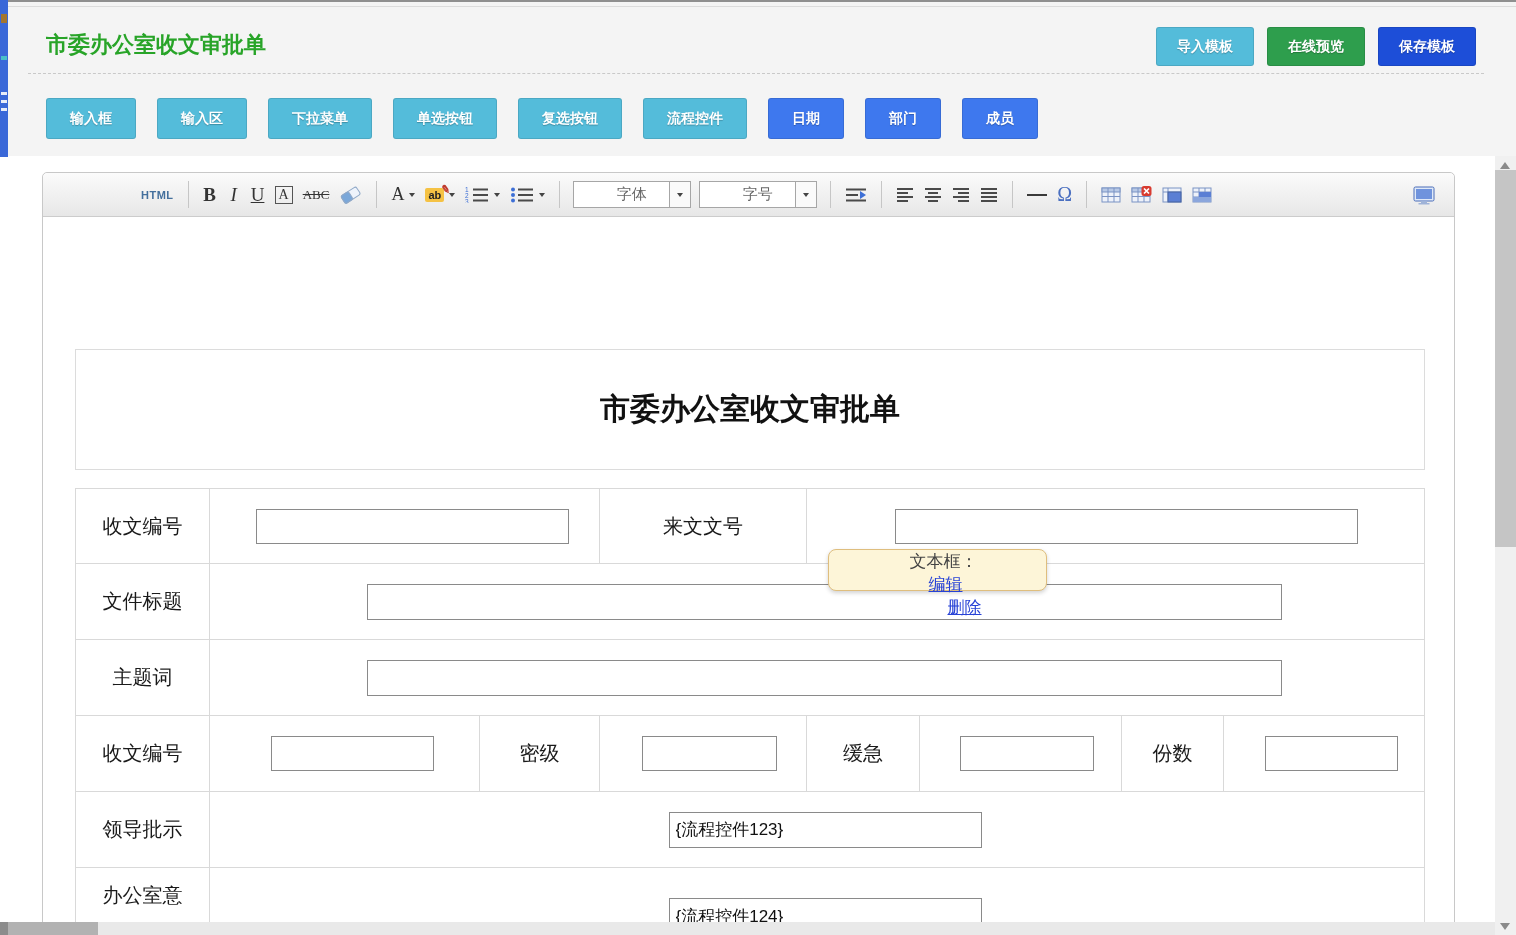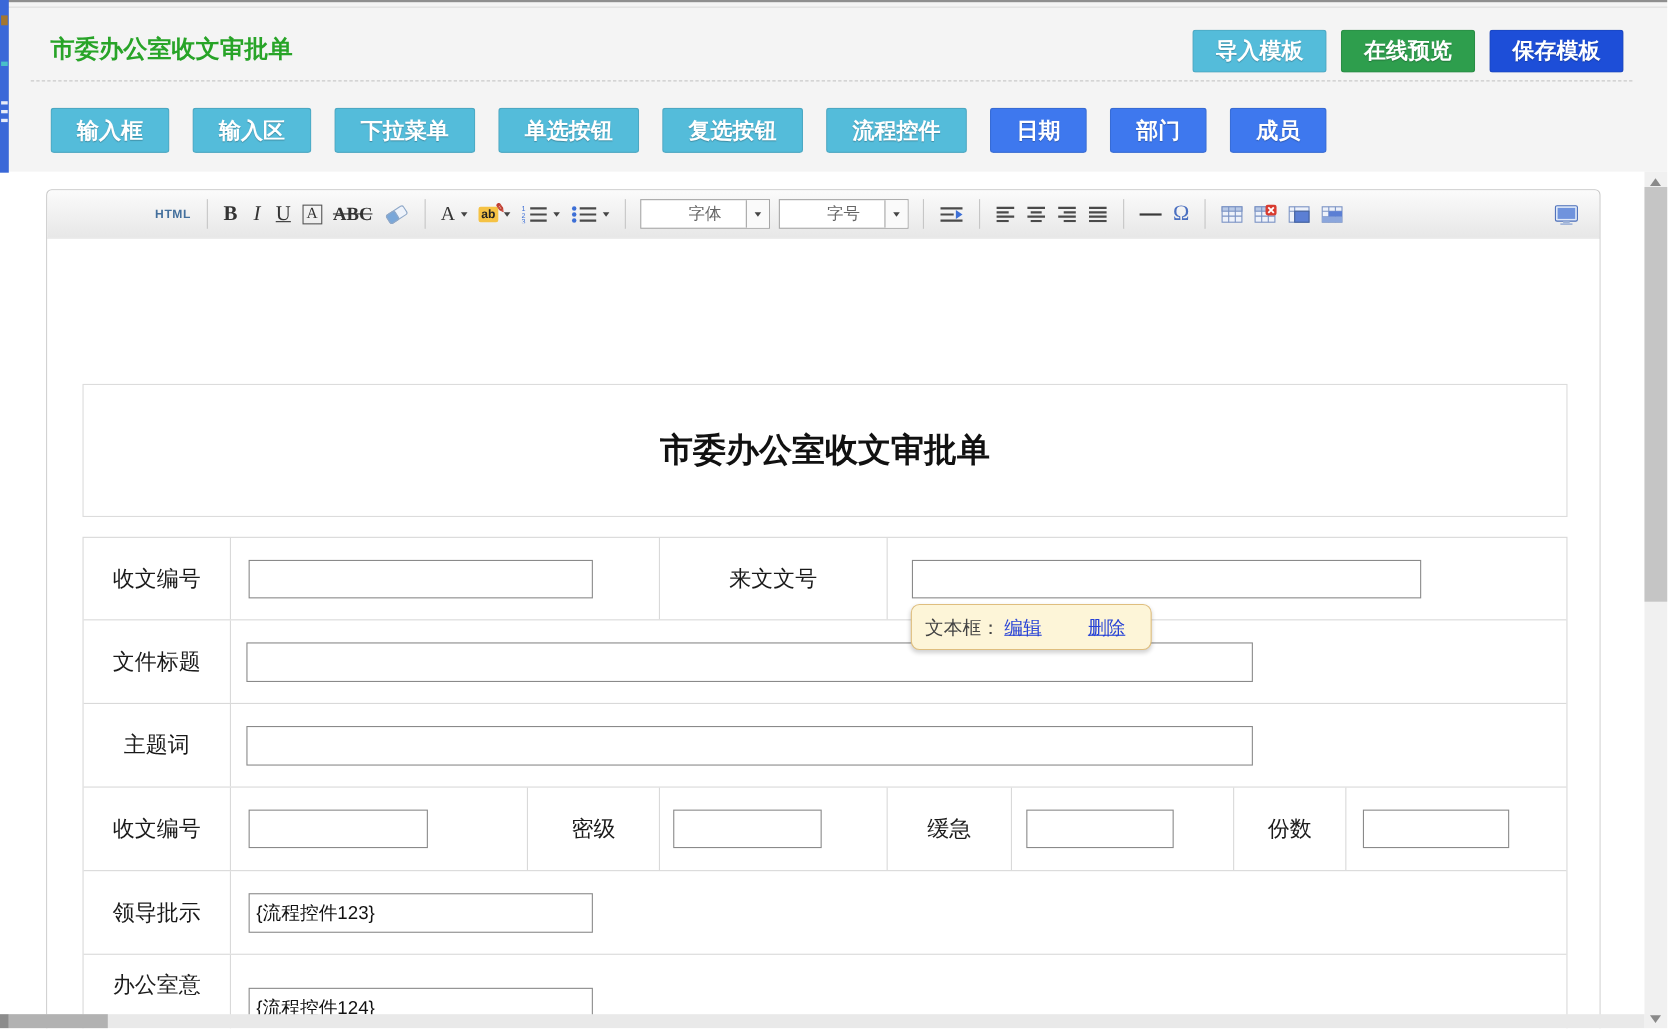--- a/index.html
+++ b/index.html
@@ -15,21 +15,21 @@
   .left-strip .mark4 { position:absolute; left:1px; top:100px; width:6px; height:3px; background:#e8ecf8; }
   .left-strip .mark5 { position:absolute; left:1px; top:108px; width:6px; height:3px; background:#e8ecf8; }
 
   
   .header { position:absolute; left:0; top:0; width:1516px; height:156px; background:#f4f4f4;
     border-top:2px solid #8f8f8f; z-index:2; }
   .header .innerline { position:absolute; left:0; top:4px; width:100%; height:1px; background:#dcdcdc; }
   .page-title { position:absolute; left:46px; top:28px; font-size:22px; font-weight:bold; color:#28a428; }
   .header-actions { position:absolute; right:40px; top:25px; display:flex; gap:13px; }
   .btn { display:inline-flex; align-items:center; justify-content:center; color:#fff; font-weight:bold;
-    font-size:20px; border:1px solid rgba(0,0,0,0.10); border-radius:3px; cursor:pointer;
+    font-size:14px; border:1px solid rgba(0,0,0,0.10); border-radius:3px; cursor:pointer;
     text-shadow:0 1px 1px rgba(0,0,0,0.25); }
   .btn-action { height:39px; padding:0 20px; }
   .btn-cyan  { background:#54bcda; }
   .btn-green { background:#2e9e4d; }
   .btn-red   { background:#1d4ed8; }
   .dotted-divider { position:absolute; left:28px; top:71px; width:1456px; height:0;
     border-top:1px dashed #c9c9c9; }
   .widget-row { position:absolute; left:46px; top:96px; display:flex; gap:21px; }
   .btn-widget { height:41px; padding:0 23px;font-family:Liberation Serif, serif; }
   .btn-blue { background:#3e78ee; }
@@ -42,21 +42,21 @@
     border-radius:5px 5px 0 0; }
   .sep { width:1px; height:27px; background:#c6c6c6; margin:0 9px; flex:none; }
   .tb { display:inline-flex; align-items:center; justify-content:center; min-width:24px; height:30px;
     padding:0 5px; background:transparent; border:0; cursor:pointer; color:#333; flex:none; }
   .tb-html { font-size:11px; font-weight:bold; letter-spacing:0.5px; color:#44709d; }
   .tb-b { font-family:"Liberation Serif", serif; font-weight:bold; font-size:19px; }
   .tb-i { font-family:"Liberation Serif", serif; font-style:italic; font-size:19px; }
   .tb-u { font-family:"Liberation Serif", serif; font-size:19px; text-decoration:underline; }
   .tb-abox span { font-family:"Liberation Serif", serif; font-size:14px; border:1px solid #555;
     padding:0 3px; line-height:16px; }
-  .tb-abc { font-family:"Liberation Serif", serif; font-size:17px; font-weight:bold;
+  .tb-abc { font-family:"Liberation Serif", serif; font-size:13px; font-weight:normal;
     text-decoration:line-through; }
   .tb-fontcolor span.glyph { font-size:18px; font-family:"Liberation Serif", serif; }
   .caret { width:0; height:0; border-left:3.5px solid transparent; border-right:3.5px solid transparent;
     border-top:4px solid #444; margin-left:5px; display:inline-block; }
   .hl-ab { position:relative; display:inline-block; background:#f5c244; border-radius:2px;
     font-size:11px; font-weight:bold; padding:1px 3px; color:#222; }
   .hl-ab .pencil { position:absolute; right:-6px; top:-5px; color:#c0392b; font-size:11px;
     font-style:normal; transform:rotate(10deg); }
   .ed-select { display:flex; align-items:center; width:118px; height:27px; background:#fff;
     border:1px solid #a6a6a6; margin:0 4px; cursor:pointer; flex:none;padding-left:20px; }
@@ -70,21 +70,21 @@
   
   .editor-content { position:relative; width:100%; height:calc(100% - 45px); background:#fff; }
   .doc-title-box { position:absolute; left:32px; top:132px; width:1350px; height:121px;
     border:1px solid #dcdcdc; display:flex; align-items:center; justify-content:center; }
   .doc-title { font-size:30px; font-weight:bold; color:#111; }
 
   .form-table { position:absolute; left:32px; top:271px; width:1350px; border:1px solid #d9d9d9; background:#fff; }
   .frow { display:flex; }
   .frow + .frow { border-top:1px solid #d9d9d9; }
   .fcell { display:flex; align-items:center; flex:none; }
-  .fcell + .fcell { border-left:1px solid #d9d9d9; }
+  .fcell + .fcell { border-left:1px solid #d9d9d9;justify-content:center; }
   .fcell.lab { justify-content:center; font-size:20px; color:#1a1a1a; }
   .finput { height:35px; border:1px solid #8a8a8a; background:#fff; font-size:17px; padding:0 6px;
     font-family:"Liberation Sans", sans-serif; color:#111; }
 
   .r1 { height:74px; } .r2,.r3,.r4,.r5 { height:76px; } .r6 { height:120px; }
 
   .w-lab1 { width:133px; }
   .r1 .c2 { width:390px; padding-left:16px; } .r1 .c2 .finput { width:313px; }
   .r1 .c3 { width:207px; } .r1 .c4 { width:618px; padding-left:22px; } .r1 .c4 .finput { width:463px; }
   .wide-cell { width:1215px; padding-left:14px; } .wide-cell .finput { width:915px; height:36px; }
@@ -94,21 +94,21 @@
   .r4 .c7 { width:102px; } .r4 .c8 { width:201px; padding-left:15px; } .r4 .c8 .finput { width:133px; }
   .r5 .wide-cell .finput, .r6 .wide-cell .finput { width:313px; }
   .r5 .wide-cell { padding-left:16px; } .r6 .wide-cell { padding-left:16px; align-items:flex-start; }
   .r6 .wide-cell .finput { margin-top:30px; }
   .r6 .lab { align-items:flex-start; padding-top:14px; }
 
   
   .tooltip { position:absolute; left:785px; top:332px; width:219px; height:42px; z-index:5;
     background:#fdf5d8; border:1px solid #dfbe7e; border-radius:8px;
     box-shadow:0 2px 4px rgba(0,0,0,0.18); display:flex; align-items:center; padding-left:12px;
-    font-size:17px; color:#444; }
+    font-size:17px; color:#444;flex-direction:column; }
   .tooltip a { color:#2742d6; text-decoration:underline; cursor:pointer; }
   .tooltip .edit { margin-left:4px; }
   .tooltip .del  { margin-left:42px; }
 
   
   .vscroll { position:absolute; right:0; top:156px; width:21px; height:779px; background:#f0f0f0; z-index:8; }
   .vscroll .thumb { position:absolute; left:0; top:14px; width:21px; height:377px; background:#c5c5c5; }
   .tri-up { position:absolute; left:5px; top:6px; width:0; height:0;
     border-left:5.5px solid transparent; border-right:5.5px solid transparent; border-bottom:7px solid #8a8a8a; }
   .tri-down { position:absolute; left:5px; bottom:5px; width:0; height:0;

